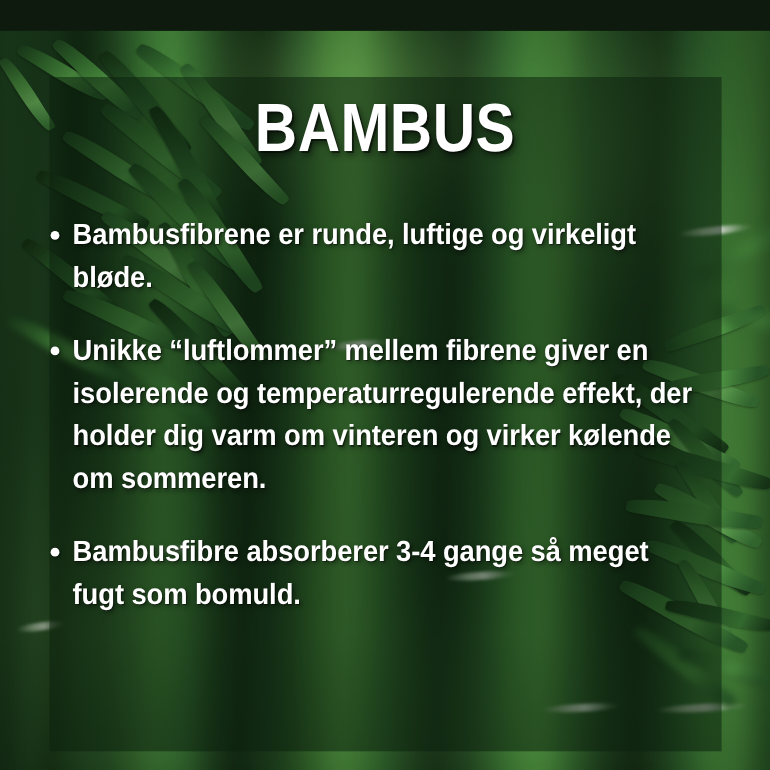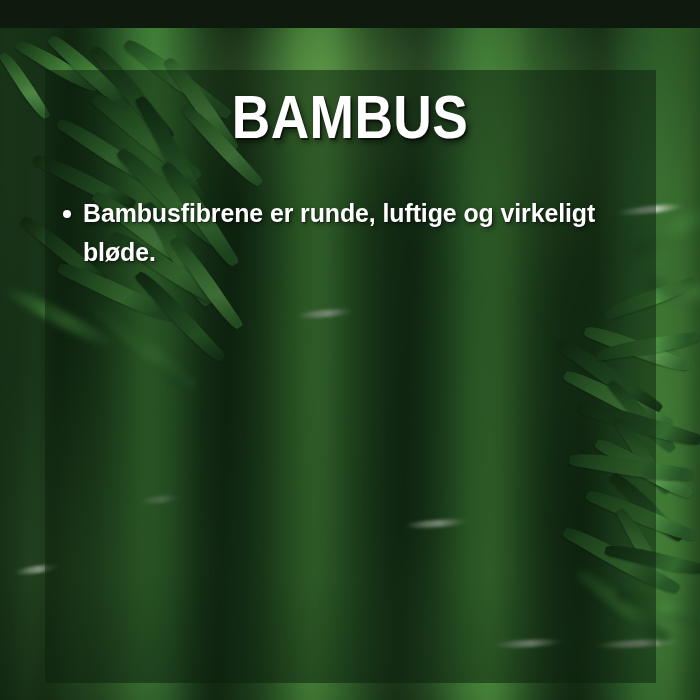--- a/index.html
+++ b/index.html
@@ -140,21 +140,21 @@
     letter-spacing: 0.5px;
     transform: scaleX(0.86);
     text-shadow:
       2px 2px 0 rgba(0,0,0,.45),
       3px 4px 7px rgba(0,0,0,.55);
     font-family: "Liberation Sans Narrow", "Liberation Sans", sans-serif;
   }
 
   .bullets {
     position: absolute;
-    left: 61px;
+    left: 44px;
     top: 166px;
     width: 600px;
   }
 
   .bullet {
     position: relative;
     padding-left: 22px;
     margin-bottom: 27px;
     color: #ffffff;
     font-size: 26.5px;
@@ -256,17 +256,25 @@
     <div class="title">BAMBUS</div>
 
     <div class="bullets">
 
       <div class="bullet">
         <span class="dot"></span>
         <span class="txt">Bambusfibrene er runde, luftige og virkeligt bløde.</span>
       </div>
 
 
-
+      <div class="bullet">
+        <span class="dot"></span>
+        <span class="txt">Unikke “luftlommer” mellem fibrene giver en isolerende og temperaturregulerende effekt, der holder dig varm om vinteren og virker kølende om sommeren.</span>
+      </div>
+
+      <div class="bullet">
+        <span class="dot"></span>
+        <span class="txt">Bambusfibre absorberer 3-4 gange så meget fugt som bomuld.</span>
+      </div>
 
     </div>
   </div>
 </div>
 
 </body></html>

